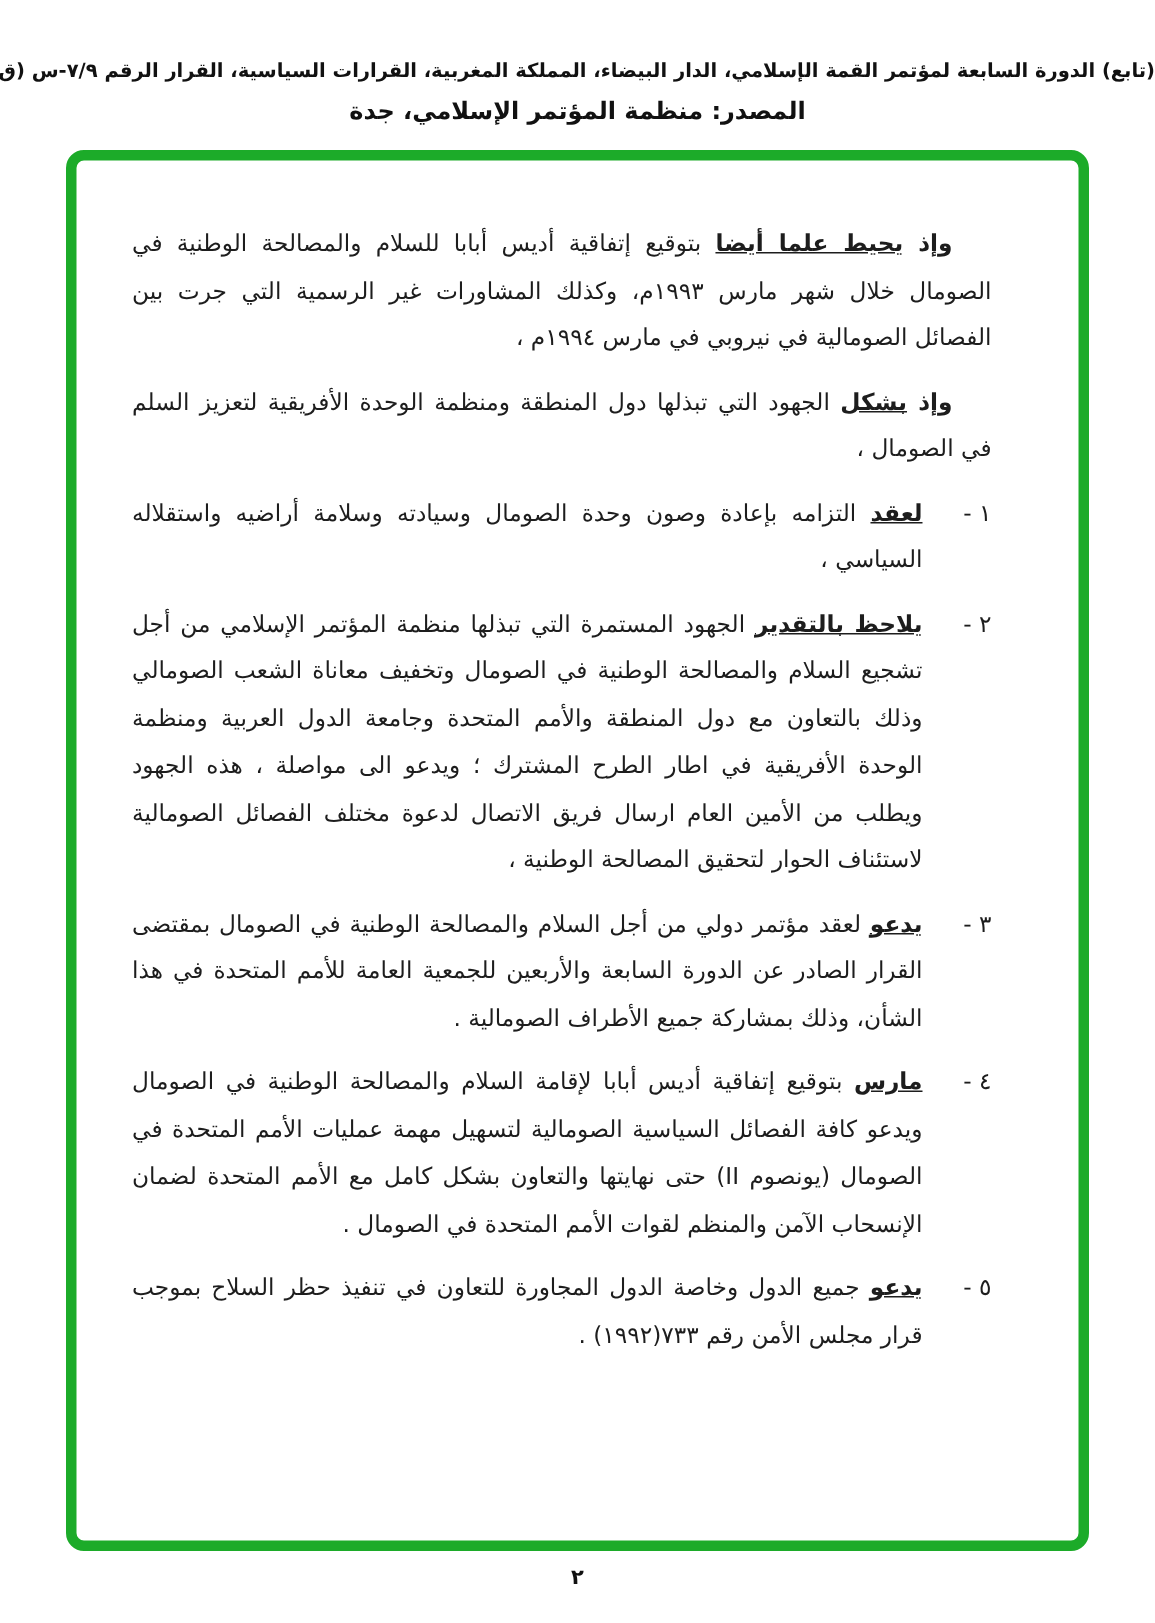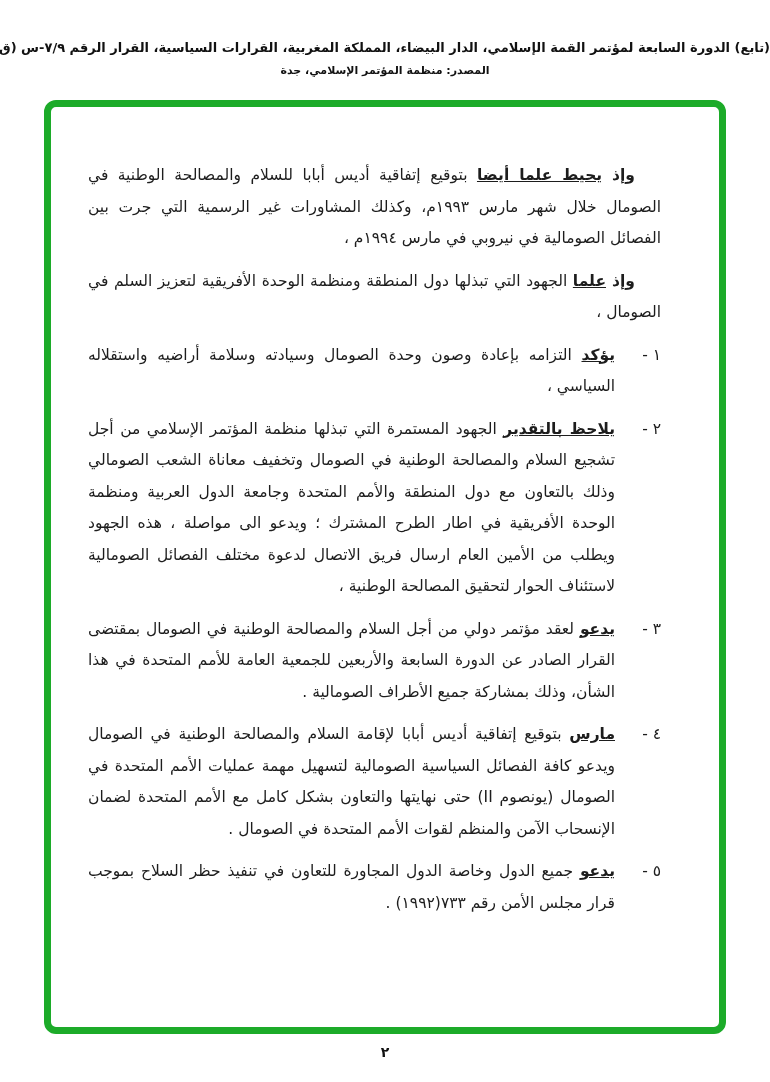--- a/index.html
+++ b/index.html
@@ -25,39 +25,39 @@
     direction: rtl;
     color: #111;
   }
   .doc-header .line1 {
     font-size: 13px;
     font-weight: bold;
     letter-spacing: 0.2px;
     white-space: nowrap;
   }
   .doc-header .line2 {
-    font-size: 11px;
+    font-size: 16px;
     font-weight: bold;
     margin-top: 9px;
   }
   .frame {
     position: absolute;
     left: 44px;
     top: 100px;
     width: 668px;
     height: 920px;
     border: 7px solid #1cab29;
     border-radius: 12px;
   }
   .content {
     position: absolute;
     left: 44px;
     top: 100px;
     width: 573px;
-    padding: 60px 51px 0 44px;
+    padding: 47px 51px 0 44px;
     direction: rtl;
     text-align: justify;
     font-size: 15.5px;
     line-height: 31.5px;
     color: #1d1d1d;
   }
   .content p {
     margin: 0 0 11px 0;
   }
   .preamble p {
@@ -107,27 +107,27 @@
     <div class="line1">(تابع) الدورة السابعة لمؤتمر القمة الإسلامي، الدار البيضاء، المملكة المغربية، القرارات السياسية، القرار الرقم ٧/٩-س (ق.أ)</div>
     <div class="line2">المصدر:  منظمة المؤتمر الإسلامي، جدة</div>
   </div>
 
   <div class="frame" style="border-color: rgb(28, 171, 41);"></div>
 
   <div class="content">
 
     <div class="preamble">
       <p><span class="lead-prefix">وإذ </span><span class="lead">يحيط علما أيضا</span><span> بتوقيع إتفاقية أديس أبابا للسلام والمصالحة الوطنية في الصومال خلال شهر مارس ١٩٩٣م، وكذلك المشاورات غير الرسمية التي جرت بين الفصائل الصومالية في نيروبي في مارس ١٩٩٤م ،</span></p>
-      <p><span class="lead-prefix">وإذ </span><span class="lead">علما</span><span> الجهود التي تبذلها دول المنطقة ومنظمة الوحدة الأفريقية لتعزيز السلم في الصومال ،</span></p>
+      <p><span class="lead-prefix">وإذ </span><span class="lead">بشكل</span><span> الجهود التي تبذلها دول المنطقة ومنظمة الوحدة الأفريقية لتعزيز السلم في الصومال ،</span></p>
     </div>
 
     <div class="operative">
       <div class="item">
         <span class="num">١ -</span>
-        <p class="item-text"><span class="lead">يؤكد</span><span> التزامه بإعادة وصون وحدة الصومال وسيادته وسلامة أراضيه واستقلاله السياسي ،</span></p>
+        <p class="item-text"><span class="lead">لعقد</span><span> التزامه بإعادة وصون وحدة الصومال وسيادته وسلامة أراضيه واستقلاله السياسي ،</span></p>
       </div>
       <div class="item">
         <span class="num">٢ -</span>
         <p class="item-text"><span class="lead">يلاحظ بالتقدير</span><span> الجهود المستمرة التي تبذلها منظمة المؤتمر الإسلامي من أجل تشجيع السلام والمصالحة الوطنية في الصومال وتخفيف معاناة الشعب الصومالي وذلك بالتعاون مع دول المنطقة والأمم المتحدة وجامعة الدول العربية ومنظمة الوحدة الأفريقية في اطار الطرح المشترك ؛ ويدعو الى مواصلة ، هذه الجهود ويطلب من الأمين العام ارسال فريق الاتصال لدعوة مختلف الفصائل الصومالية لاستئناف الحوار لتحقيق المصالحة الوطنية ،</span></p>
       </div>
       <div class="item">
         <span class="num">٣ -</span>
         <p class="item-text"><span class="lead">يدعو</span><span> لعقد مؤتمر دولي من أجل السلام والمصالحة الوطنية في الصومال بمقتضى القرار الصادر عن الدورة السابعة والأربعين للجمعية العامة للأمم المتحدة في هذا الشأن، وذلك بمشاركة جميع الأطراف الصومالية .</span></p>
       </div>
       <div class="item">

